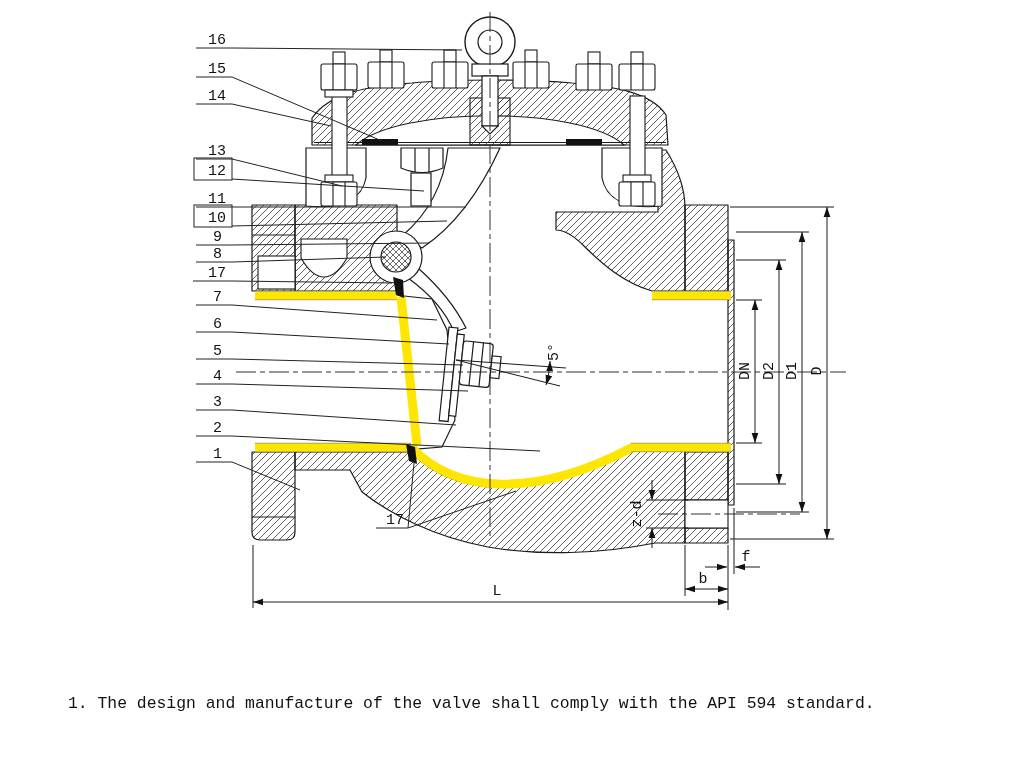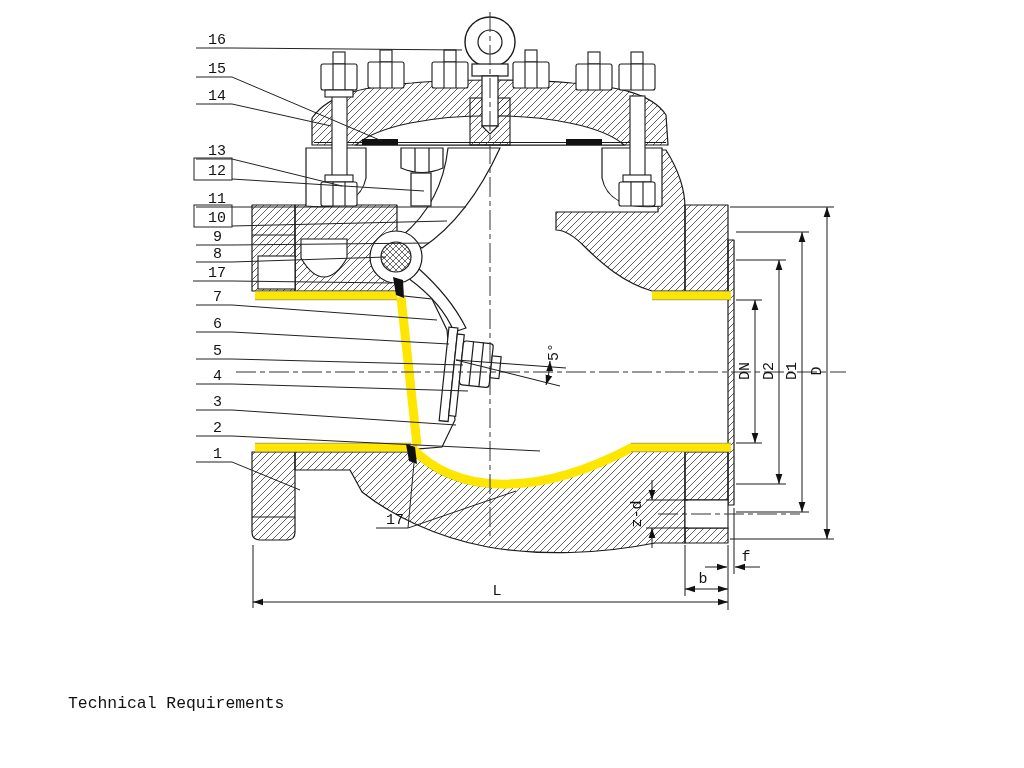--- a/index.html
+++ b/index.html
@@ -298,19 +298,18 @@
     <text x="222" y="355">5</text>
     <text x="222" y="380">4</text>
     <text x="222" y="406">3</text>
     <text x="222" y="432">2</text>
     <text x="222" y="458">1</text>
     <text x="404" y="524">17</text>
   </g>
 </svg>
 
 <div class="tech">
-  <div class="t-line">Technical Requirements</div>
   <div class="t-line">1. The design and manufacture of the valve shall comply with the API 594 standard.</div>
   
   
   
 </div>
 </div>
 
 </body></html>

